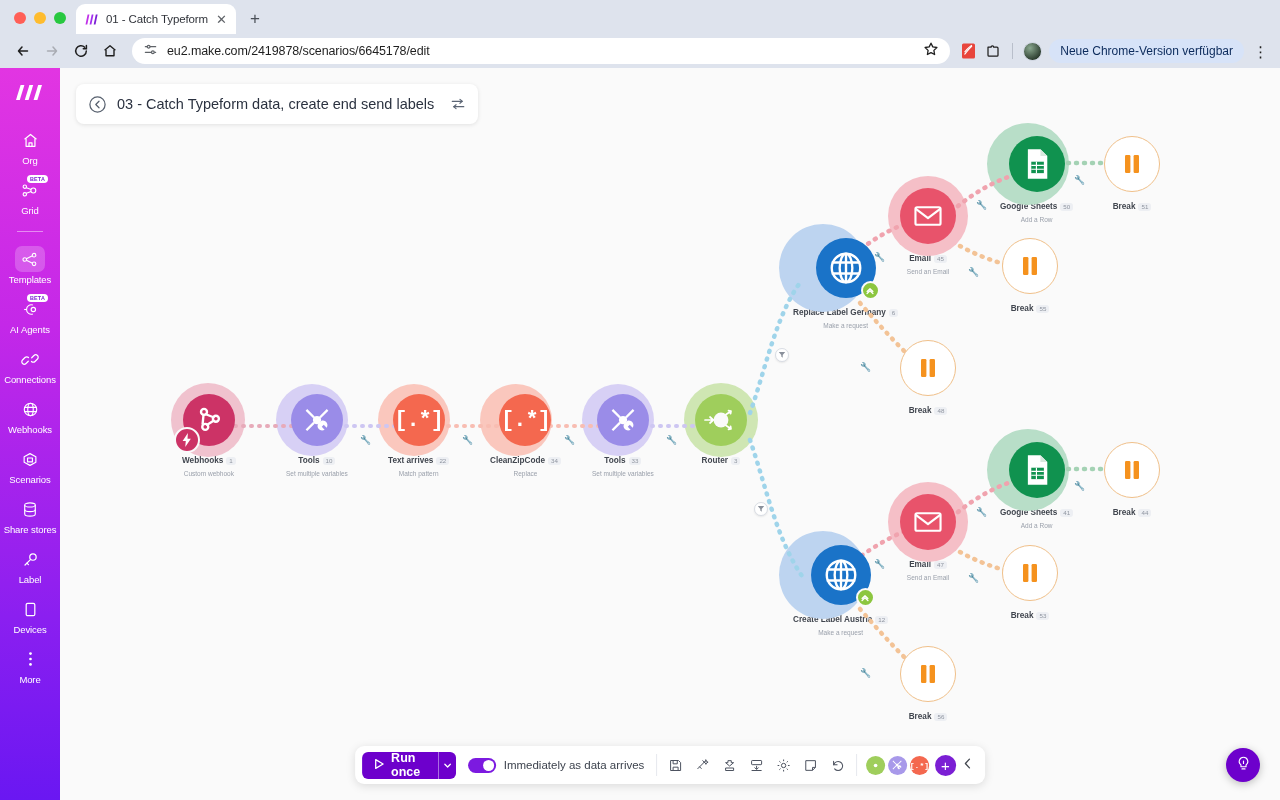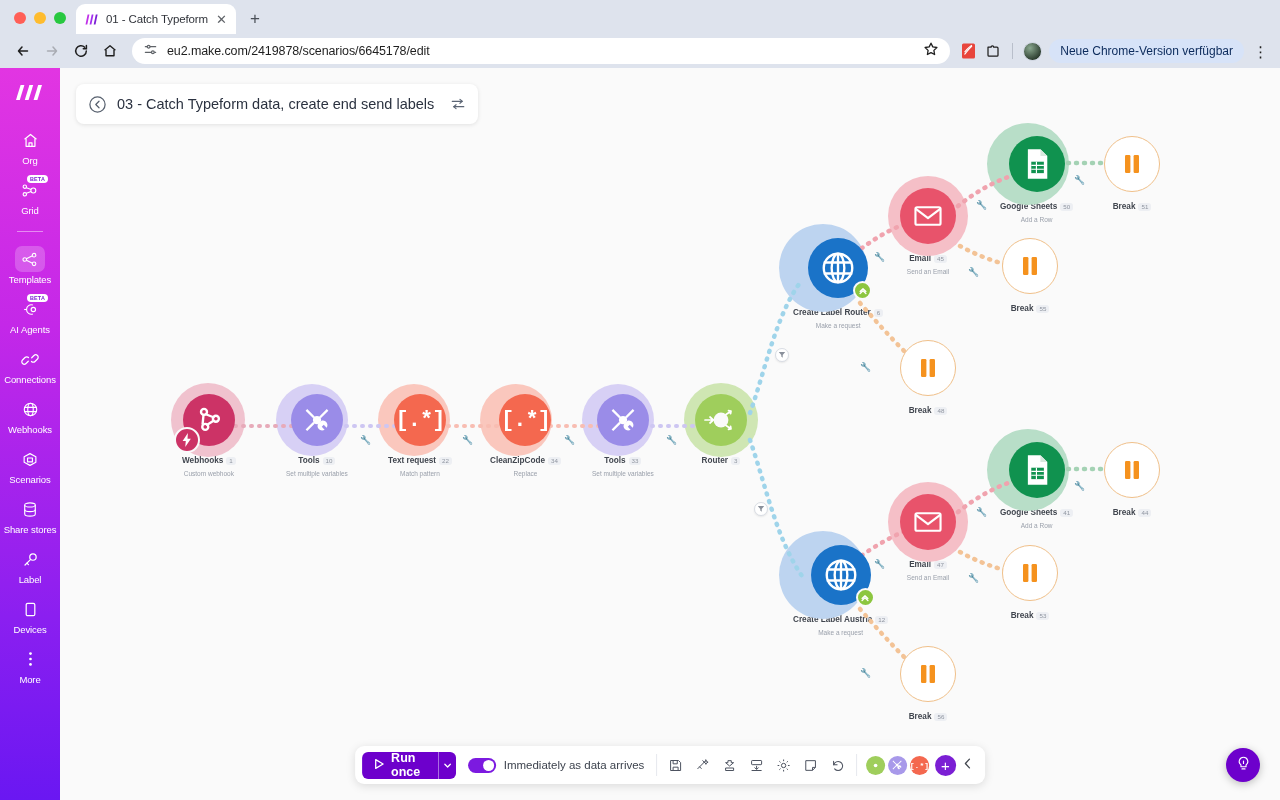--- a/index.html
+++ b/index.html
@@ -535,21 +535,21 @@
         <div class="mod-sub">Set multiple variables</div>
       </div>
     </div>
 
     <div class="mod" style="left:328px; top:326px;">
       <div class="halo" style="width:72px;height:72px;background:#fac7bd;left:-10px;top:-10px;"></div>
       <div class="bubble s52" style="background:#f4684f;">
         <span style="color:#fff;font-size:22px;font-weight:bold;font-family:'Liberation Mono',monospace;letter-spacing:-1px;">[.*]</span>
       </div>
       <div class="mod-caption">
-        <span class="mod-name">Text request</span><span class="mod-num">22</span>
+        <span class="mod-name">Text arrives</span><span class="mod-num">22</span>
         <div class="mod-sub">Match pattern</div>
       </div>
     </div>
 
     <div class="mod" style="left:430px; top:326px;">
       <div class="halo" style="width:72px;height:72px;background:#fac7bd;left:-10px;top:-10px;"></div>
       <div class="bubble s52" style="background:#f4684f;">
         <span style="color:#fff;font-size:22px;font-weight:bold;font-family:'Liberation Mono',monospace;letter-spacing:-1px;">[.*]</span>
       </div>
       <div class="mod-caption">
@@ -606,21 +606,21 @@
             <ellipse cx="12" cy="12" rx="4" ry="9"></ellipse>
           <path d="M3 8.5h18M3 15.5h18M12 3v18"></path>
         </svg>
         <div class="badge-ok">
           <svg width="10" height="10" viewBox="0 0 12 12" fill="none" stroke="#fff" stroke-width="1.6" stroke-linecap="round" stroke-linejoin="round">
               <path d="M2.5 6.5 6 3.3 9.5 6.5M2.5 9 6 5.8 9.5 9"></path>
             </svg>
         </div>
       </div>
       <div class="mod-caption">
-        <span class="mod-name">Create Label Router</span><span class="mod-num">6</span>
+        <span class="mod-name">Replace Label Germany</span><span class="mod-num">6</span>
         <div class="mod-sub">Make a request</div>
       </div>
     </div>
 
     <div class="mod" style="left:840px; top:120px;">
       <div class="halo" style="width:80px;height:80px;background:#f5bfc7;left:-12px;top:-12px;"></div>
       <div class="bubble s56" style="background:#e8536b;">
         <svg width="32" height="32" viewBox="0 0 24 24" fill="none" stroke="#fff" stroke-width="1.6" stroke-linejoin="round">
             <rect x="2.6" y="5.4" width="18.8" height="13.2" rx="1.2"></rect>
             <path d="M2.6 6.4 12 13.6l9.4-7.2"></path>

